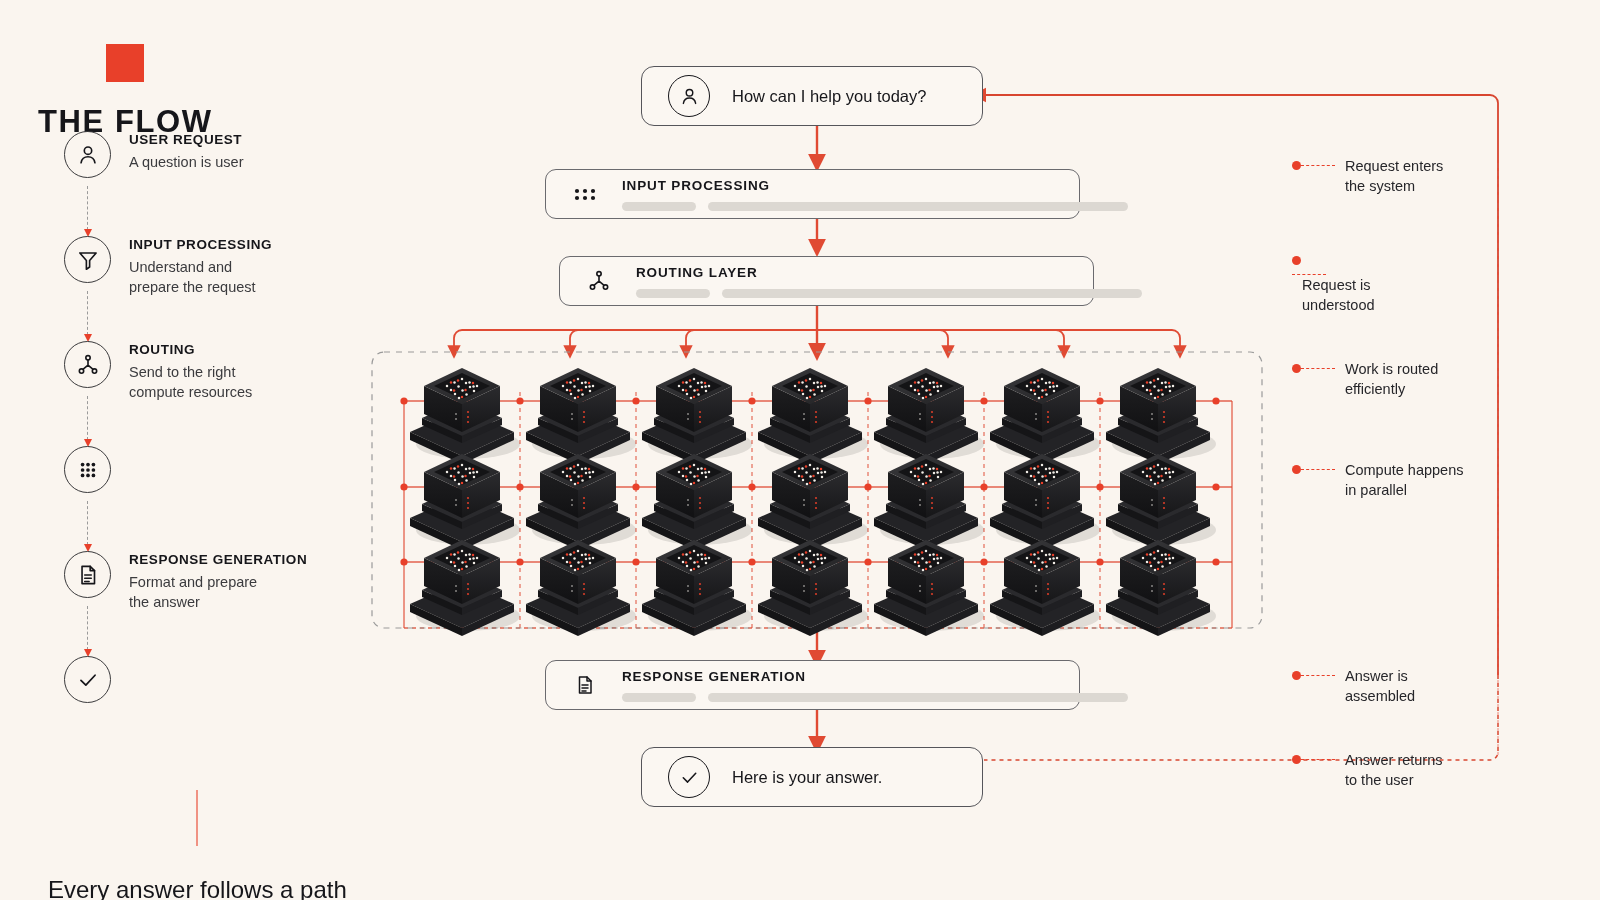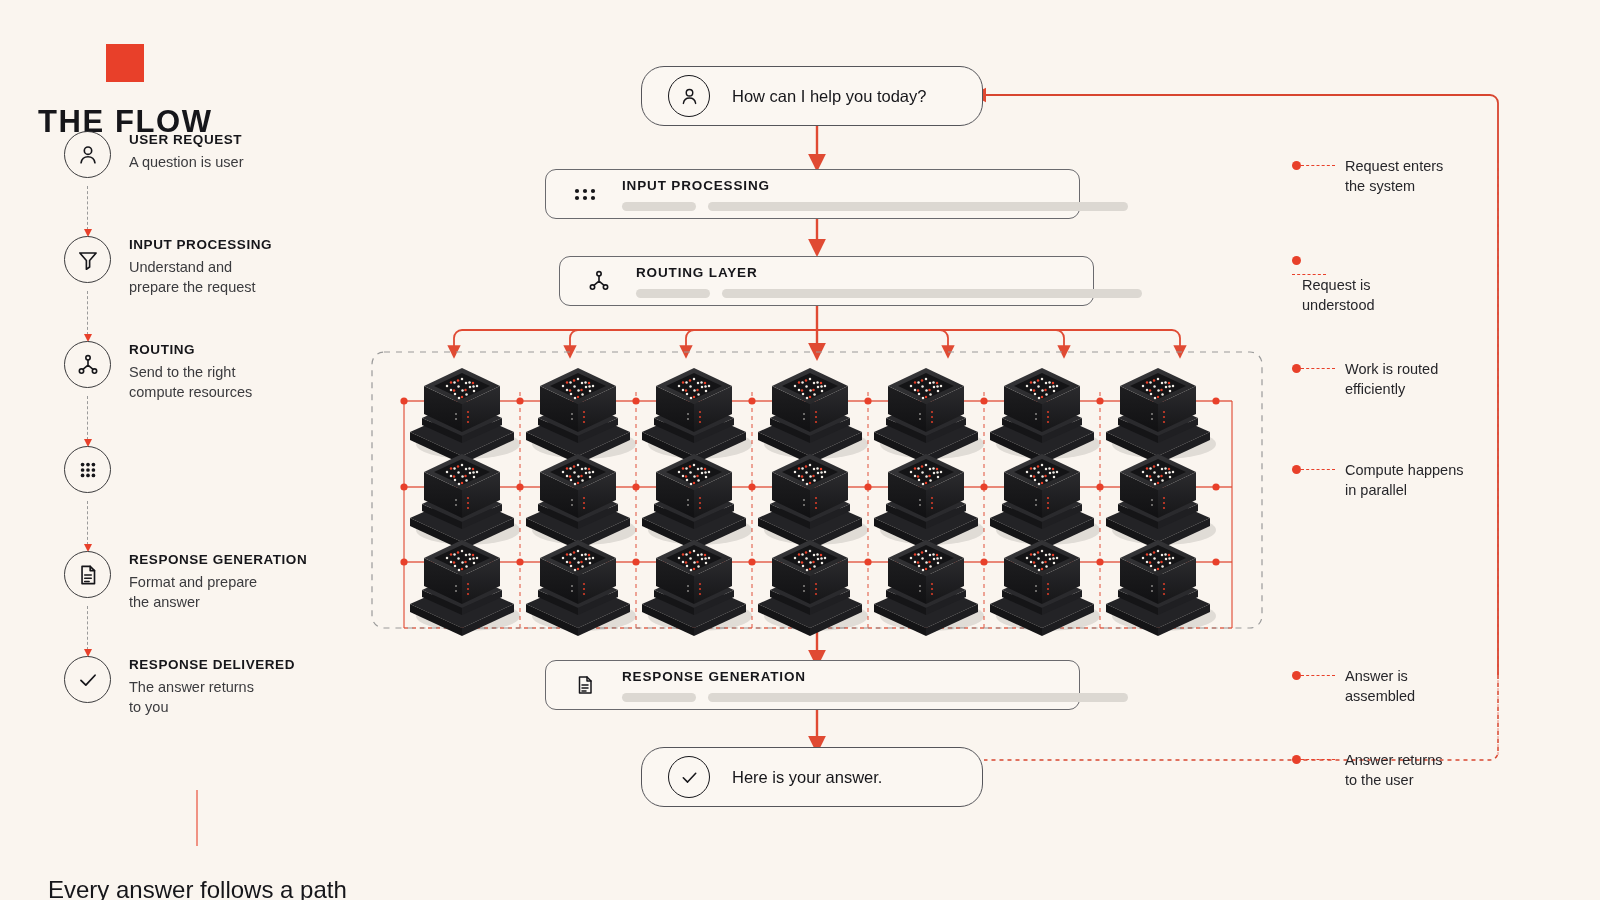--- a/index.html
+++ b/index.html
@@ -38,21 +38,21 @@
     border-top: 8px solid #e8402a;
   }
 
   
   #footer { position: absolute; left: 48px; top: 790px; display: flex; align-items: center; gap: 30px; flex-direction: column; }
   #footer-rule { width: 2px; height: 56px; background: #e8402a; opacity: .55; }
   #footer-text { font-size: 24px; color: #16161a; }
 
   
   .bubble {
-    position: absolute; border: 1.4px solid #55555a; border-radius: 23px;
+    position: absolute; border: 1.4px solid #55555a; border-radius: 13px;
     background: #fbf7f2; display: flex; align-items: center; gap: 22px;
     padding: 0 26px;
   }
   .bubble-icon {
     width: 42px; height: 42px; min-width: 42px; border-radius: 50%;
     border: 1.5px solid #16161a; display: flex; align-items: center; justify-content: center;
   }
   .bubble-text { font-size: 16.5px; color: #16161a; }
 
   .proc {
@@ -163,25 +163,20 @@
 the answer</div>
       </div>
       <div class="step-connector"></div>
     </div>
 
     <div class="step">
       <div class="step-badge">
         <svg width="26" height="26" viewBox="0 0 24 24" fill="none" stroke="#16161a" stroke-width="1.6" stroke-linecap="round" stroke-linejoin="round">
           <path d="M5.5 12.3 10 16.8 18.5 7.6"></path>
         </svg>
-      </div>
-      <div class="step-text">
-        <div class="step-title">RESPONSE DELIVERED</div>
-        <div class="step-desc">The answer returns
-to you</div>
       </div>
     </div>
   </div>
 
   <div id="footer">
     <div id="footer-rule"></div>
     <div id="footer-text">Every answer follows a path</div>
   </div>
 
   <svg class="layer">

